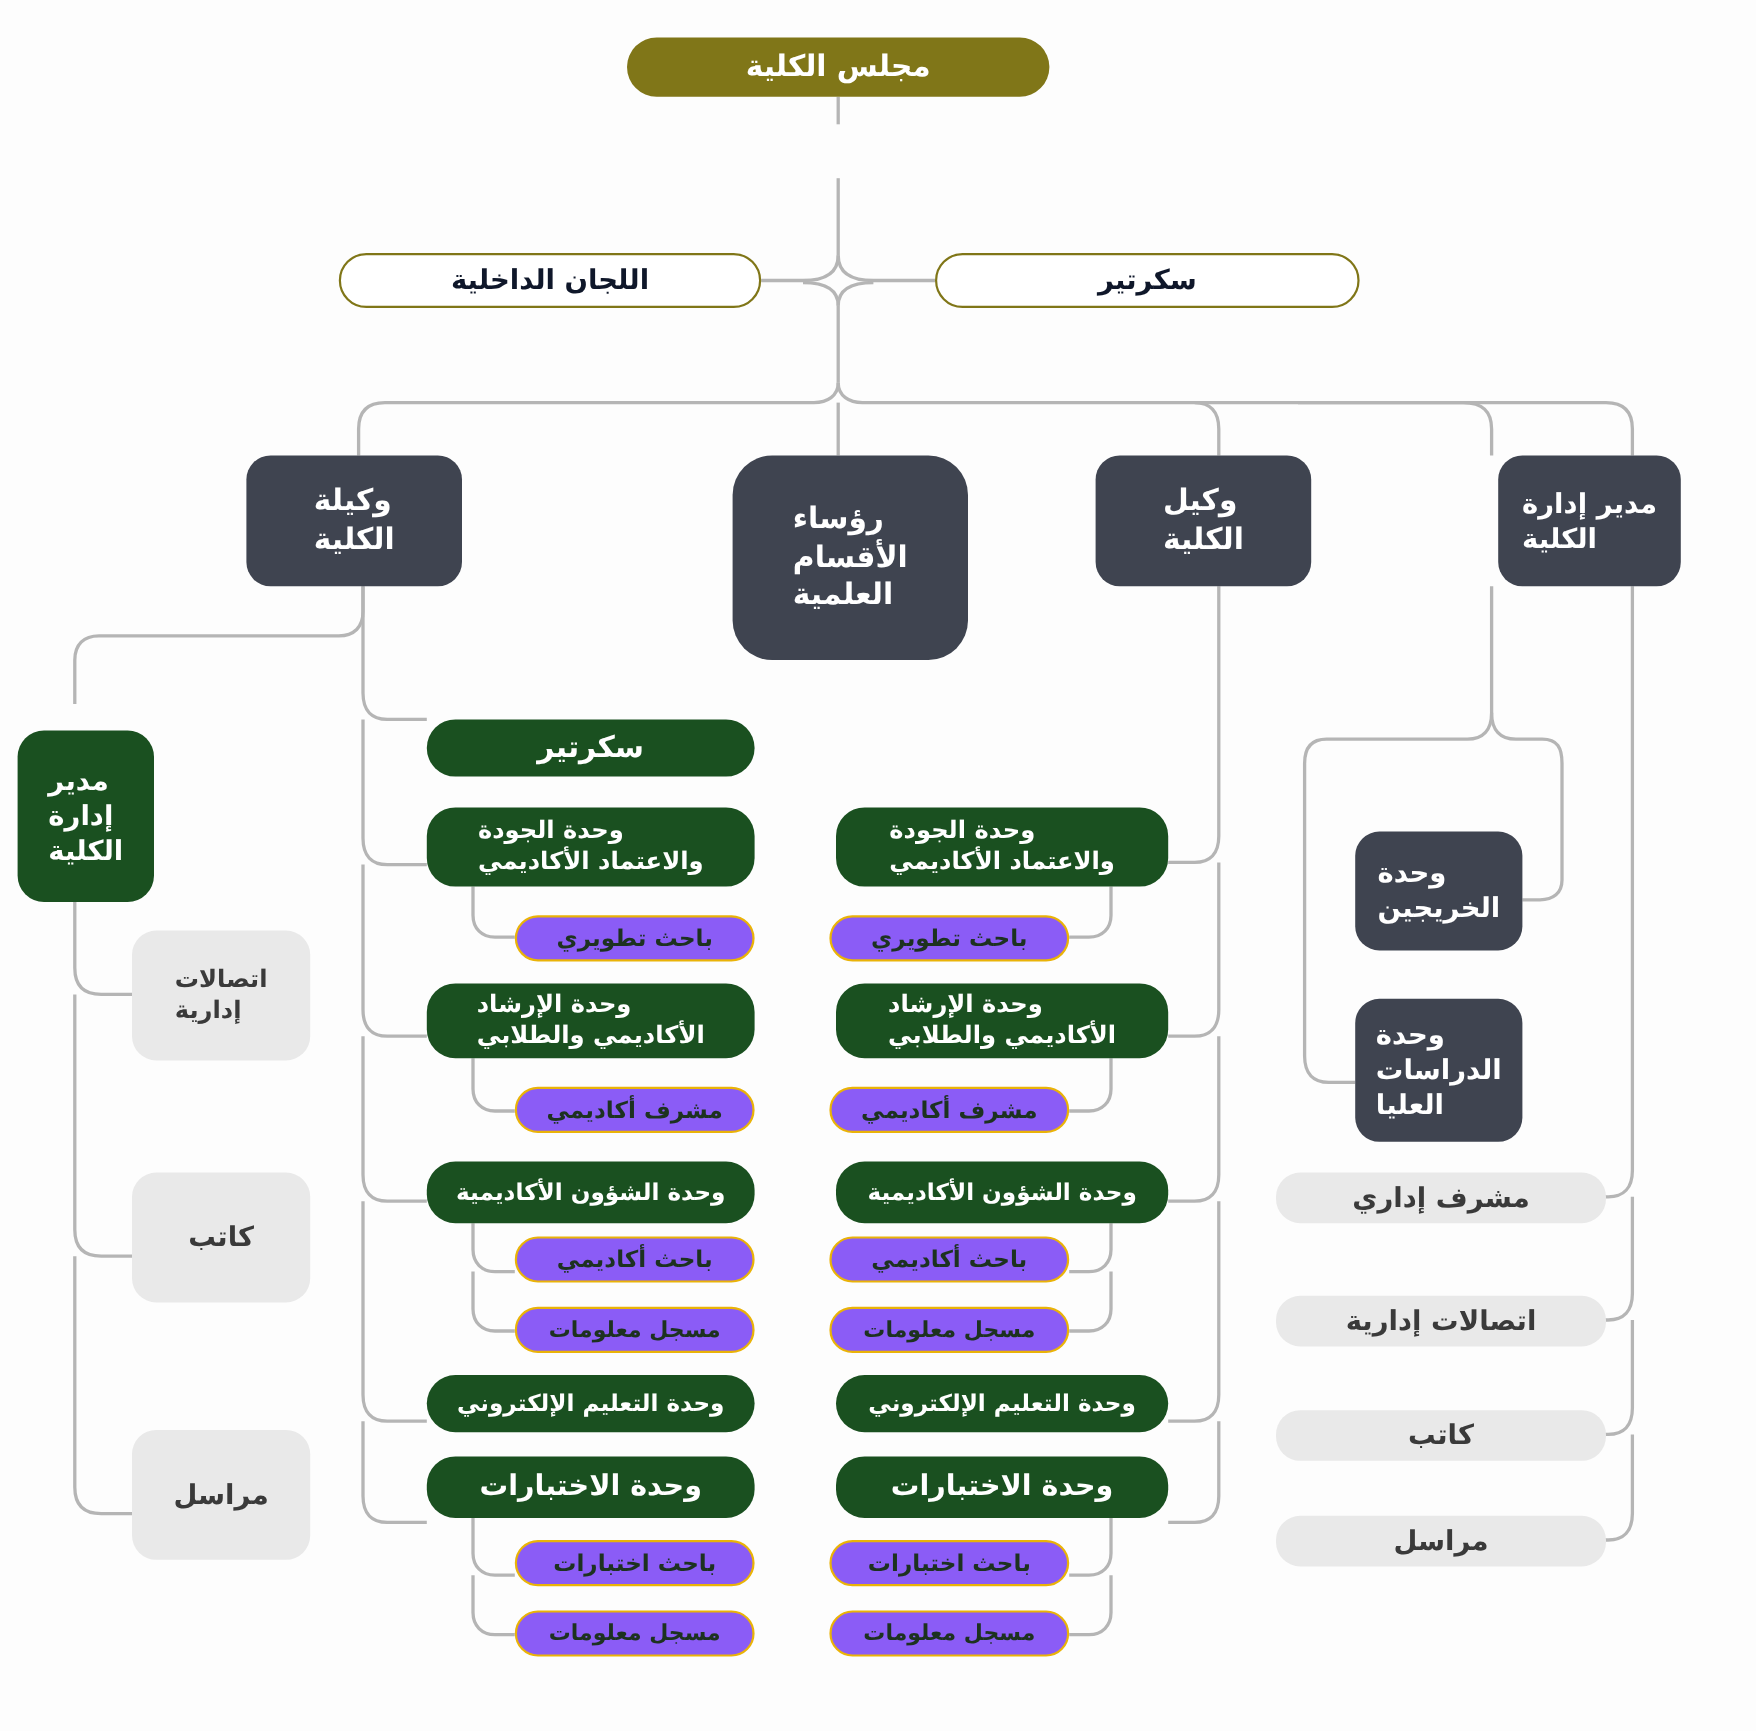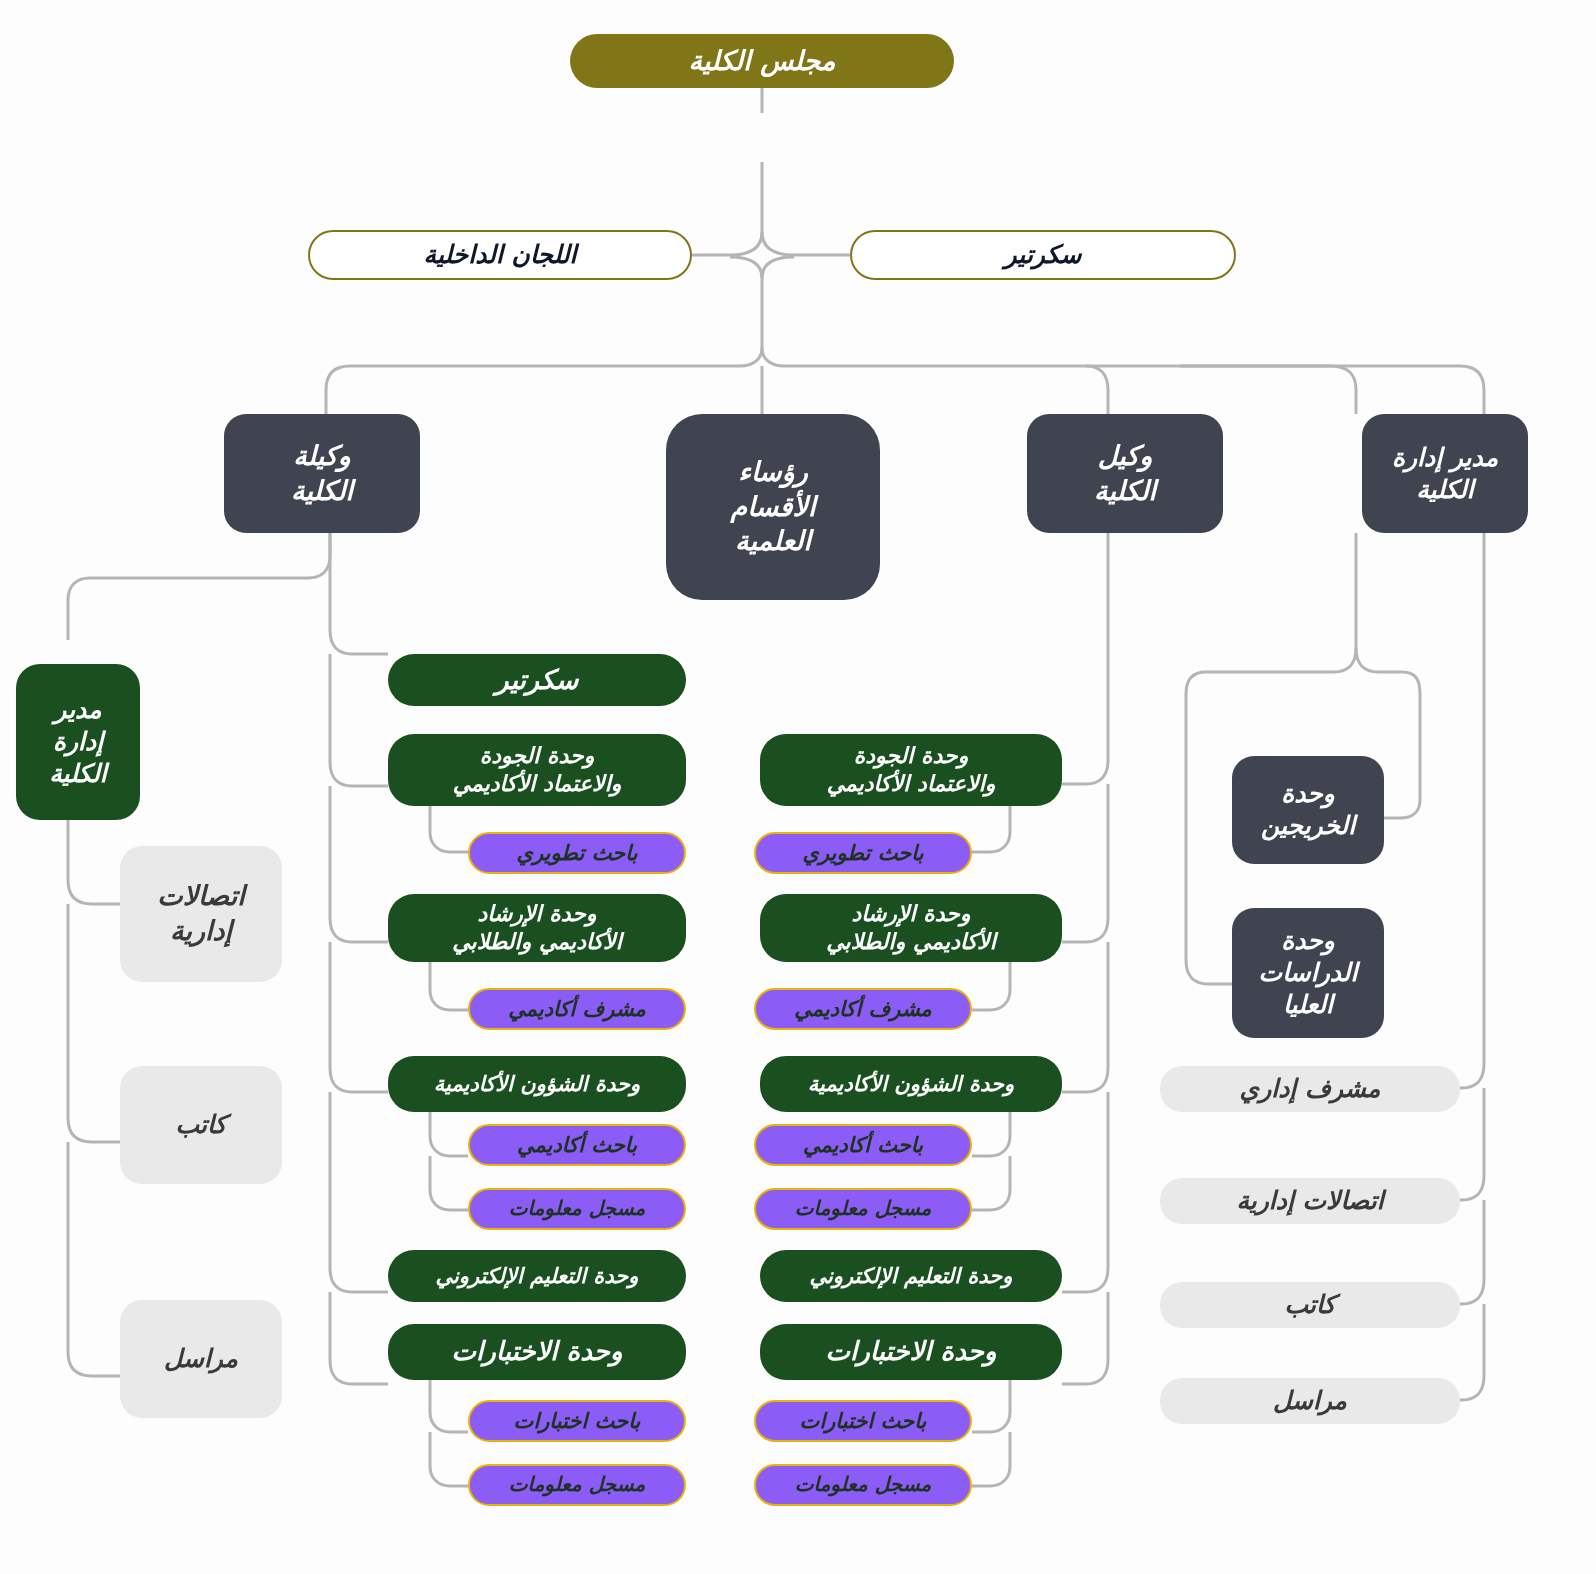--- a/index.html
+++ b/index.html
@@ -5,22 +5,22 @@
 <style>
   html,body{margin:0;padding:0;background:#fdfdfd;}
   body{
     font-family:"DejaVu Sans","Liberation Sans",sans-serif;
     width:1596px;height:1574px;position:relative;overflow:hidden;
   }
   #stage{position:absolute;inset:0;width:1596px;height:1574px;}
   svg#wires{position:absolute;left:0;top:0;width:1596px;height:1574px;z-index:1;pointer-events:none;}
   .node{
     position:absolute;z-index:2;display:flex;align-items:center;justify-content:center;
-    text-align:center;box-sizing:border-box;line-height:1.28;
-    padding:4px 10px;white-space:pre-line;font-style:italic;
+    text-align:left;box-sizing:border-box;line-height:1.28;
+    padding:4px 10px;white-space:pre-line;
   }
   
   .olive{background:#807618;color:#ffffff;border-radius:34px;font-weight:700;}
   .olive-outline{background:#ffffff;color:#0f172a;border:2px solid #807618;border-radius:34px;font-weight:700;}
   .navy{background:#3f4450;color:#ffffff;border-radius:22px;font-weight:700;}
   .green{background:#1a5020;color:#ffffff;border-radius:26px;font-weight:700;}
   .green-outline{background:#8b5cf6;color:#1d3220;border:2px solid #eab308;border-radius:22px;font-weight:600;}
   .grey{background:#e9e9e9;color:#3a3a3a;border-radius:22px;font-weight:700;}
 </style>
 </head>
@@ -99,31 +99,31 @@
 
   <div class="node olive-outline" style="left:850px;top:230px;width:386px;height:50px;font-size:25px;">سكرتير</div>
 
   <div class="node navy" style="left:224px;top:414px;width:196px;height:119px;font-size:27px;">وكيلة
 الكلية</div>
 
   <div class="node navy" style="left:666px;top:414px;width:214px;height:186px;font-size:27px;border-radius:36px;">رؤساء
 الأقسام
 العلمية</div>
 
-  <div class="node navy" style="left:996px;top:414px;width:196px;height:119px;font-size:27px;margin-left:31px;">وكيل
+  <div class="node navy" style="left:996px;top:414px;width:196px;height:119px;font-size:27px;">وكيل
 الكلية</div>
 
   <div class="node navy" style="left:1362px;top:414px;width:166px;height:119px;font-size:25px;">مدير إدارة
 الكلية</div>
 
   <div class="node green" style="left:16px;top:640px;width:124px;height:156px;font-size:25px;border-radius:24px;margin-top:24px;">مدير
 إدارة
 الكلية</div>
 
-  <div class="node grey" style="left:120px;top:846px;width:162px;height:136px;font-size:27px;">اتصالات
+  <div class="node grey" style="left:120px;top:846px;width:162px;height:118px;font-size:22px;">اتصالات
 إدارية</div>
 
   <div class="node grey" style="left:120px;top:1066px;width:162px;height:118px;font-size:25px;">كاتب</div>
 
   <div class="node grey" style="left:120px;top:1300px;width:162px;height:118px;font-size:25px;">مراسل</div>
 
   <div class="node green" style="left:388px;top:654px;width:298px;height:52px;font-size:27px;">سكرتير</div>
 
   <div class="node green" style="left:388px;top:734px;width:298px;height:72px;font-size:22px;">وحدة الجودة
 والاعتماد الأكاديمي</div>

